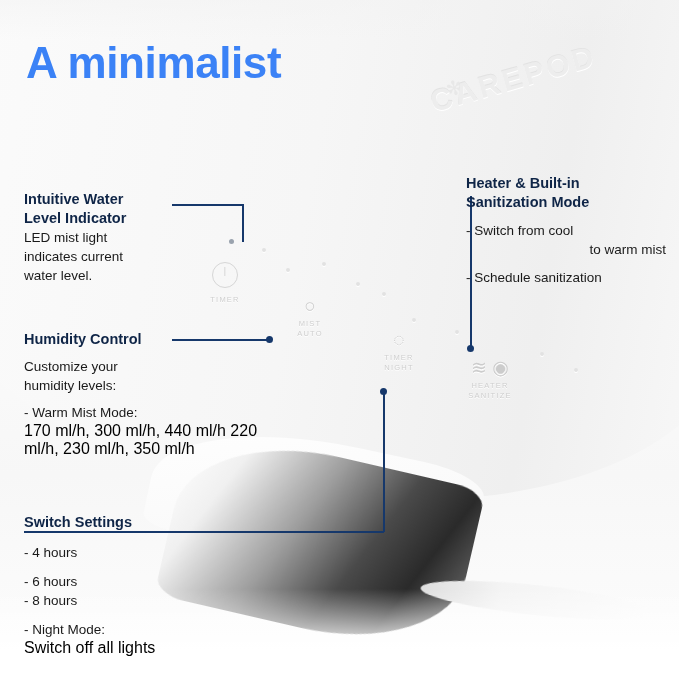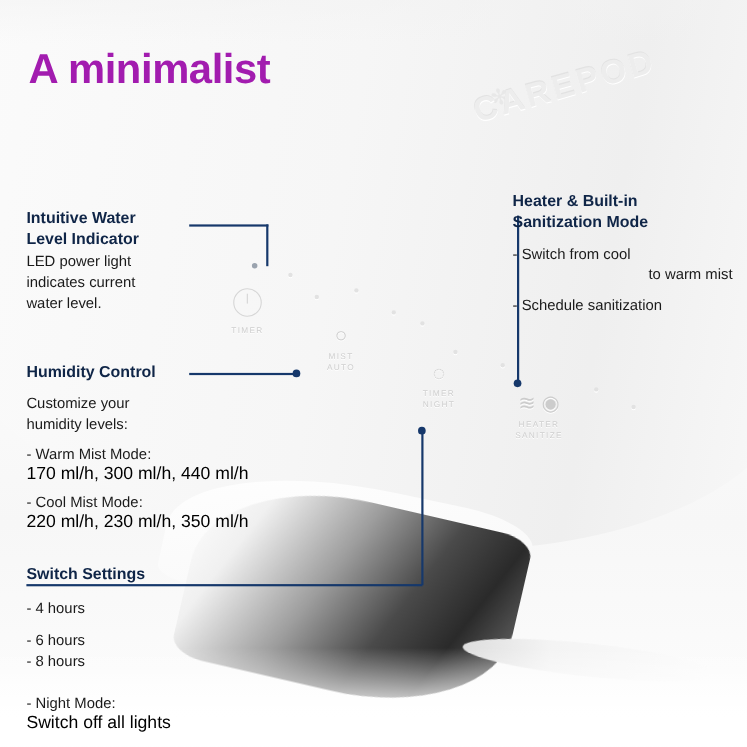--- a/index.html
+++ b/index.html
@@ -145,24 +145,24 @@
     border-radius: 50%;
     background: #e2e2e2;
     box-shadow: 0 1px 0 #ffffff;
   }
 
   
   .headline {
     position: absolute;
     left: 26px;
     top: 40px;
-    font-size: 38px;
+    font-size: 44px;
     line-height: 46px;
     font-weight: 700;
-    color: #a21caf;
+    color: #3b82f6;
     letter-spacing: -0.4px;
   }
 
   
   .ann { position: absolute; }
   .ann-title {
     font-size: 14.5px;
     font-weight: 700;
     color: #0f2547;
     line-height: 19px;
@@ -254,41 +254,40 @@
   <div class="lead v" style="left:470px; top:196px; height:150px;"></div>
   <div class="node" style="left:467px; top:345px;"></div>
 
   <div class="lead v" style="left:383px; top:392px; height:140px;"></div>
   <div class="lead h" style="left:24px; top:531px; width:360px;"></div>
   <div class="node" style="left:380px; top:388px;"></div>
 
   <div class="ann" style="left:24px; top:190px; width:160px;">
     <p class="ann-title ann-line">Intuitive Water</p>
     <p class="ann-title ann-line">Level Indicator</p>
-    <p class="ann-body ann-line">LED power light</p>
+    <p class="ann-body ann-line">LED mist light</p>
     <p class="ann-body ann-line" style="margin-top:0;">indicates current</p>
     <p class="ann-body ann-line" style="margin-top:0;">water level.</p>
   </div>
 
   <div class="ann" style="left:24px; top:330px; width:240px;">
     <p class="ann-title ann-line">Humidity Control</p>
     <p class="ann-body ann-line" style="margin-top:8px;">Customize your</p>
     <p class="ann-body ann-line">humidity levels:</p>
     <p class="ann-body ann-line" style="margin-top:8px;">- Warm Mist Mode:</p>
     <span class="sub">170 ml/h, 300 ml/h, 440 ml/h</span>
-    <p class="ann-body ann-line" style="margin-top:7px;">- Cool Mist Mode:</p>
     <span class="sub">220 ml/h, 230 ml/h, 350 ml/h</span>
   </div>
 
   <div class="ann" style="left:24px; top:513px; width:220px;">
     <p class="ann-title ann-line">Switch Settings</p>
     <p class="ann-body ann-line" style="margin-top:11px;">- 4 hours</p>
     <p class="ann-body ann-line" style="margin-top:10px;">- 6 hours</p>
     <p class="ann-body ann-line" style="">- 8 hours</p>
-    <p class="ann-body ann-line" style="margin-top:20px;">- Night Mode:</p>
+    <p class="ann-body ann-line" style="margin-top:10px;">- Night Mode:</p>
     <span class="sub">Switch off all lights</span>
   </div>
 
   <div class="ann" style="left:466px; top:174px; width:200px;">
     <p class="ann-title ann-line">Heater &amp; Built-in</p>
     <p class="ann-title ann-line">Sanitization Mode</p>
     <p class="ann-body ann-line" style="margin-top:9px;">- Switch from cool</p>
     <p class="ann-body ann-line" style="margin-left:9px;text-align:right;">to warm mist</p>
     <p class="ann-body ann-line" style="margin-top:9px;">- Schedule sanitization</p>
   </div>

